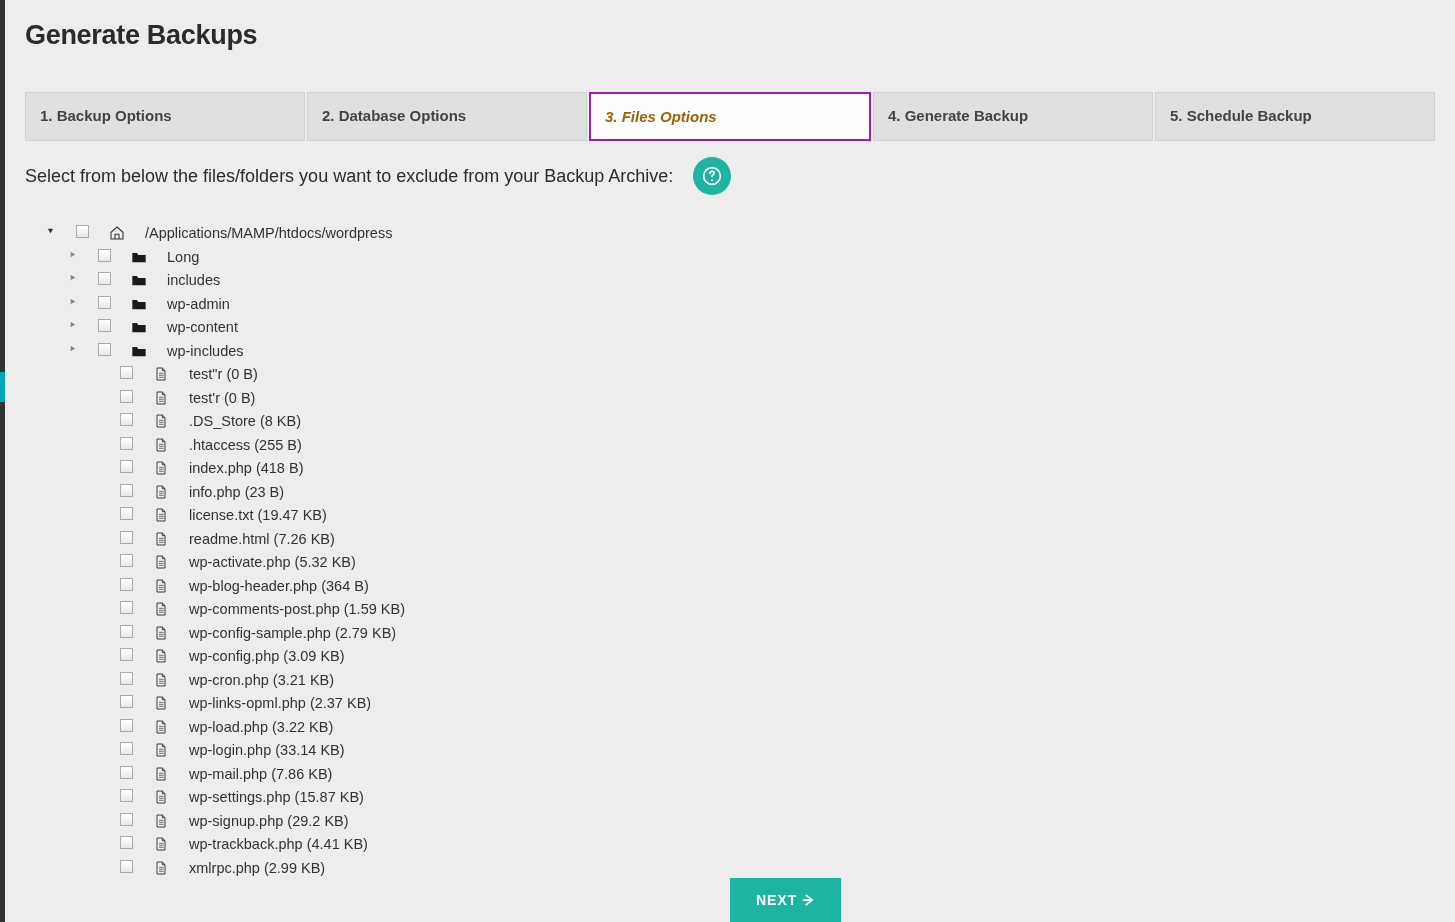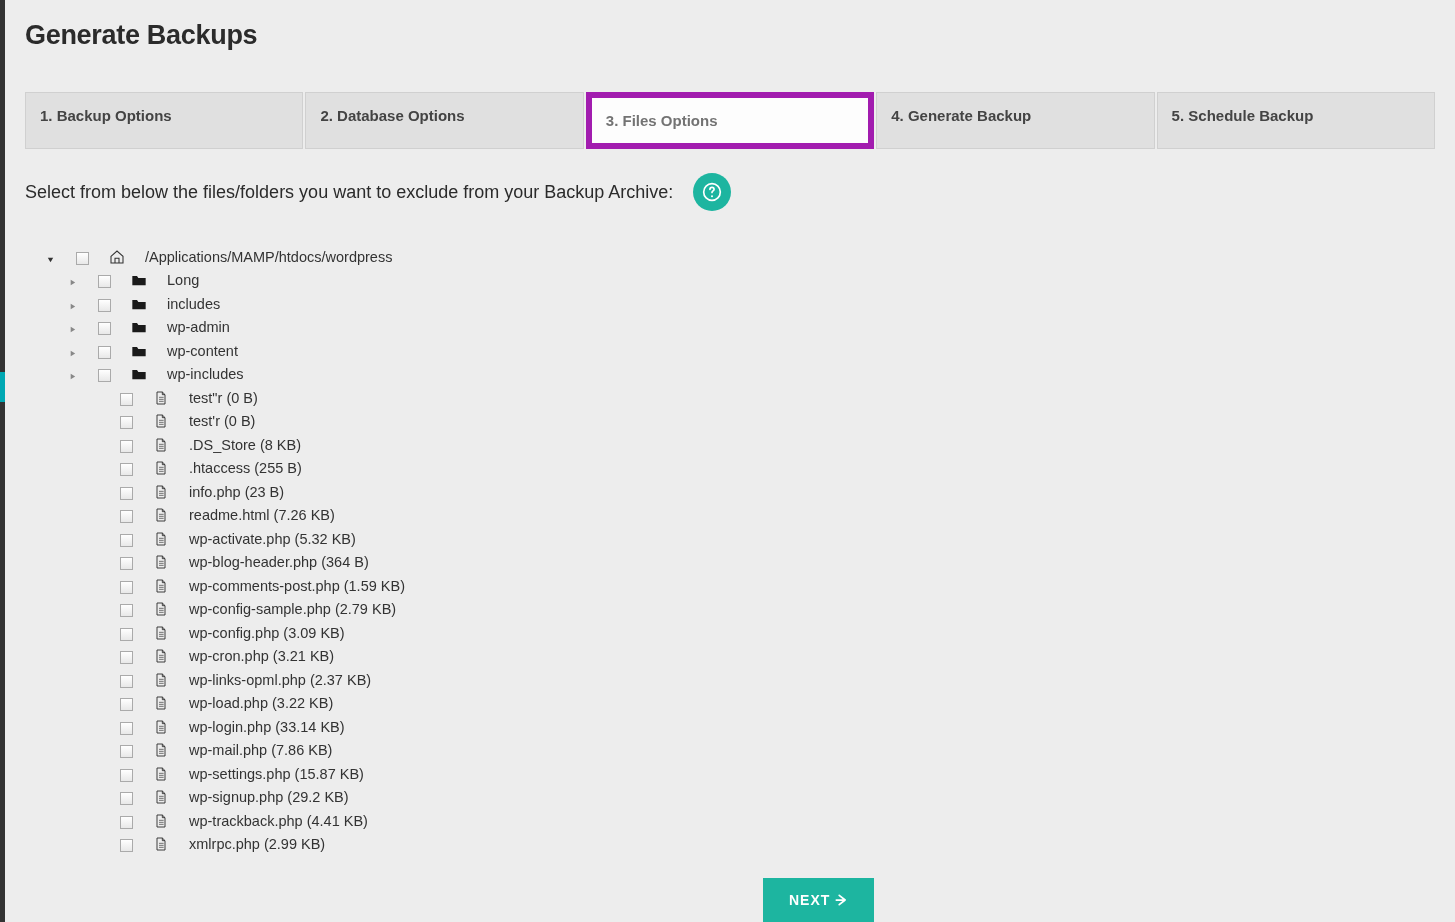--- a/index.html
+++ b/index.html
@@ -39,37 +39,38 @@
   h1 {
     font-size: 27px;
     font-weight: 600;
     color: #2b2b2b;
     margin-bottom: 41px;
     letter-spacing: -0.3px;
   }
   .tabs {
     display: flex;
     gap: 2px;
-    margin-bottom: 24px;
+    margin-bottom: 16px;
     justify-content: center;
   }
   .tab {
     flex: 1;
     background: #e0e0e0;
     border: 1px solid #d0d0d0;
     padding: 14px 14px;
     font-size: 15px;
     font-weight: 600;
     color: #444;
     cursor: pointer;
   }
   .tab.active {
     background: #fdfdfd;
-    border: 6px solid #a21caf;
-    color: #737373;
+    border: 2px solid #a21caf;
+    color: #a16207;
+    font-style: italic;
   }
   .instruction-row {
     display: flex;
     align-items: center;
     gap: 20px;
     margin-bottom: 30px;
   }
   .instruction {
     font-size: 18px;
     font-weight: 500;
@@ -86,21 +87,21 @@
     cursor: pointer;
   }
   .help-btn svg { width: 20px; height: 20px; }
   .tree {
     padding-left: 20px;
     font-size: 14.5px;
     color: #333;
   }
   .tree-row {
     display: flex;
-    align-items: flex-end;
+    align-items: flex-start;
     height: 23.5px;
     gap: 20px;
   }
   .toggle {
     width: 11px;
     height: 11px;
     display: flex;
     align-items: center;
     justify-content: center;
     cursor: pointer;
@@ -127,21 +128,21 @@
   .icn svg { width: 16px; height: 16px; }
   .label {
     white-space: nowrap;
     font-weight: 500;
   }
   .depth0 { padding-left: 0; }
   .depth1 { padding-left: 22px; }
   .depth2 { padding-left: 44px; }
   .next-btn {
     position: absolute;
-    left: 758px;
+    left: 725px;
     bottom: 0;
     background: #1db5a0;
     color: #fff;
     padding: 14px 26px;
     font-size: 14px;
     font-weight: 600;
     letter-spacing: 1px;
     display: flex;
     align-items: center;
     gap: 4px;
@@ -313,21 +314,45 @@
       <div class="tree-row depth2">
         <span class="toggle-spacer"></span>
         <span class="chk"></span>
         <span class="icn">
           <svg viewBox="0 0 24 24">
             <path d="M6 3 h8 l4 4 v14 H6 Z" fill="none" stroke="#333" stroke-width="1.4"></path>
             <path d="M14 3 v4 h4" fill="none" stroke="#333" stroke-width="1.4"></path>
             <path d="M9 11 h7 M9 14 h7 M9 17 h7" stroke="#333" stroke-width="1"></path>
           </svg>
         </span>
+        <span class="label">index.php (418 B)</span>
+      </div>
+      <div class="tree-row depth2">
+        <span class="toggle-spacer"></span>
+        <span class="chk"></span>
+        <span class="icn">
+          <svg viewBox="0 0 24 24">
+            <path d="M6 3 h8 l4 4 v14 H6 Z" fill="none" stroke="#333" stroke-width="1.4"></path>
+            <path d="M14 3 v4 h4" fill="none" stroke="#333" stroke-width="1.4"></path>
+            <path d="M9 11 h7 M9 14 h7 M9 17 h7" stroke="#333" stroke-width="1"></path>
+          </svg>
+        </span>
         <span class="label">info.php (23 B)</span>
+      </div>
+      <div class="tree-row depth2">
+        <span class="toggle-spacer"></span>
+        <span class="chk"></span>
+        <span class="icn">
+          <svg viewBox="0 0 24 24">
+            <path d="M6 3 h8 l4 4 v14 H6 Z" fill="none" stroke="#333" stroke-width="1.4"></path>
+            <path d="M14 3 v4 h4" fill="none" stroke="#333" stroke-width="1.4"></path>
+            <path d="M9 11 h7 M9 14 h7 M9 17 h7" stroke="#333" stroke-width="1"></path>
+          </svg>
+        </span>
+        <span class="label">license.txt (19.47 KB)</span>
       </div>
       <div class="tree-row depth2">
         <span class="toggle-spacer"></span>
         <span class="chk"></span>
         <span class="icn">
           <svg viewBox="0 0 24 24">
             <path d="M6 3 h8 l4 4 v14 H6 Z" fill="none" stroke="#333" stroke-width="1.4"></path>
             <path d="M14 3 v4 h4" fill="none" stroke="#333" stroke-width="1.4"></path>
             <path d="M9 11 h7 M9 14 h7 M9 17 h7" stroke="#333" stroke-width="1"></path>
           </svg>

